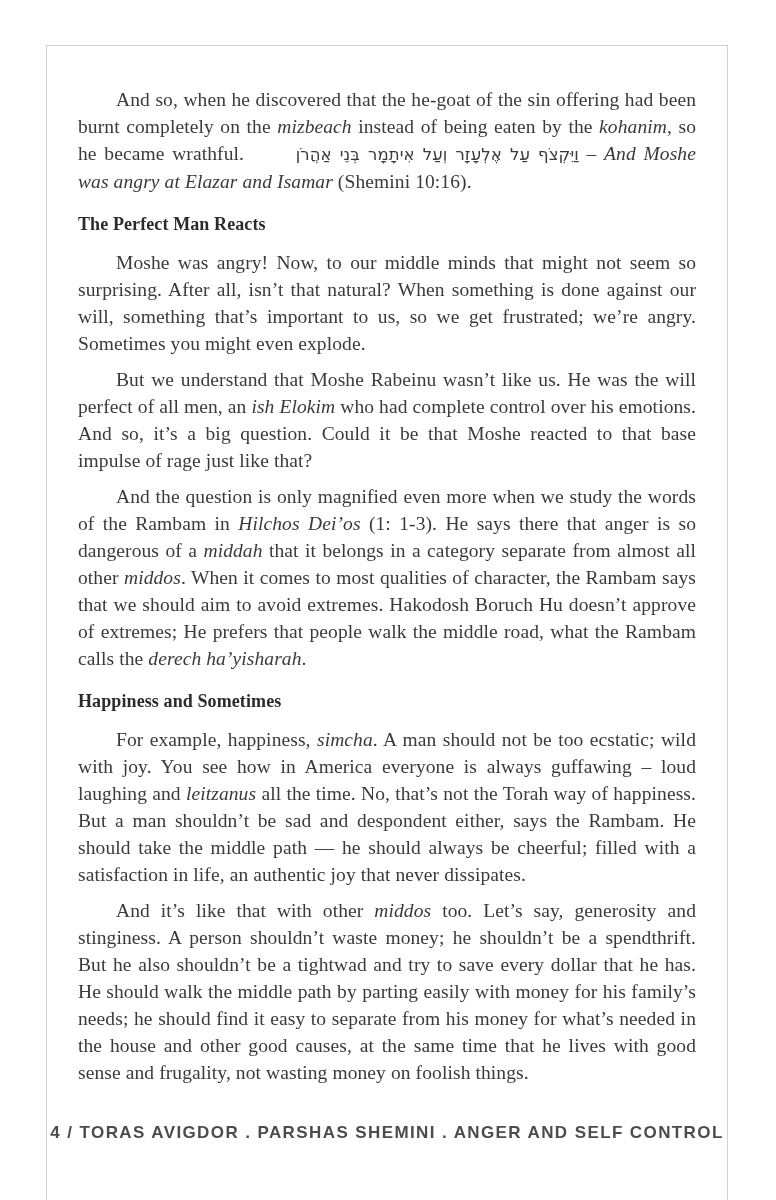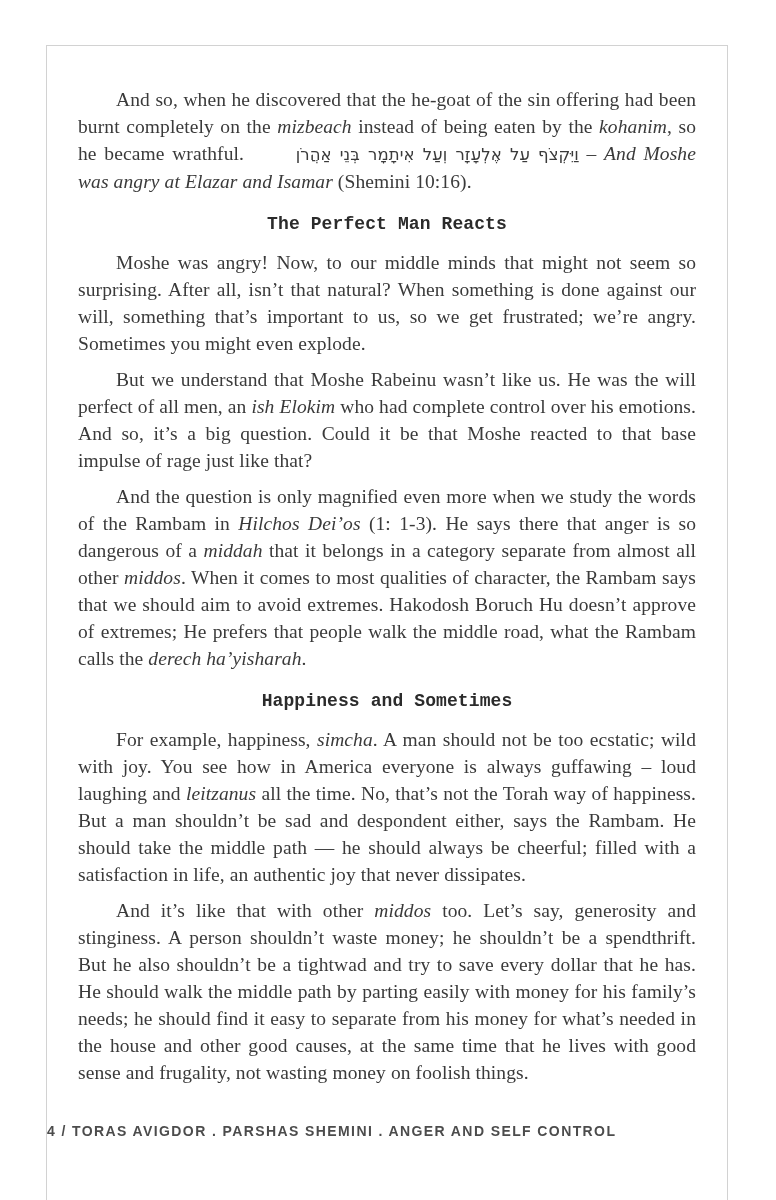--- a/index.html
+++ b/index.html
@@ -29,46 +29,45 @@
     text-align: justify;
     font-family: "Liberation Serif", "DejaVu Serif", serif;
     font-size: 19.5px;
     line-height: 27px;
     color: #3a3a3a;
     letter-spacing: 0.1px;
   }
   .para em {
   }
   .section-heading {
-    font-family: Liberation Mono, monospace;
+    font-family: Liberation Serif, serif;
     font-weight: bold;
     font-size: 18px;
     line-height: 24px;
-    text-align: center;
     color: #2b2b2b;
     margin: 17px 0 13px 0;
     letter-spacing: 0.1px;
   }
   .hebrew {
     font-family: "DejaVu Sans", sans-serif;
     font-size: 16.5px;
     direction: rtl;
     unicode-bidi: isolate;
     color: #3a3a3a;
     margin-left: 44px;
   }
   .footer {
     position: absolute;
     left: 0;
     right: 0;
     top: 1077px;
-    text-align: left;
+    text-align: center;
     font-family: "Liberation Sans", "DejaVu Sans", sans-serif;
     font-weight: bold;
-    font-size: 14px;
+    font-size: 17px;
     letter-spacing: 1.4px;
     color: #4c4c4c;
   }
 </style>
 </head>
 <body>
 
 <div class="page">
   <div class="article" id="article-blocks">
       <p class="para"><span>And so, when he discovered that the he-goat of the sin offering had been burnt completely on the </span><em>mizbeach</em><span> instead of being eaten by the </span><em>kohanim</em><span>, so he became wrathful. </span><span class="hebrew" dir="rtl">וַיִּקְצֹף עַל אֶלְעָזָר וְעַל אִיתָמָר בְּנֵי אַהֲרֹן</span><span> – </span><em>And Moshe was angry at Elazar and Isamar</em><span> (Shemini 10:16).</span></p>

